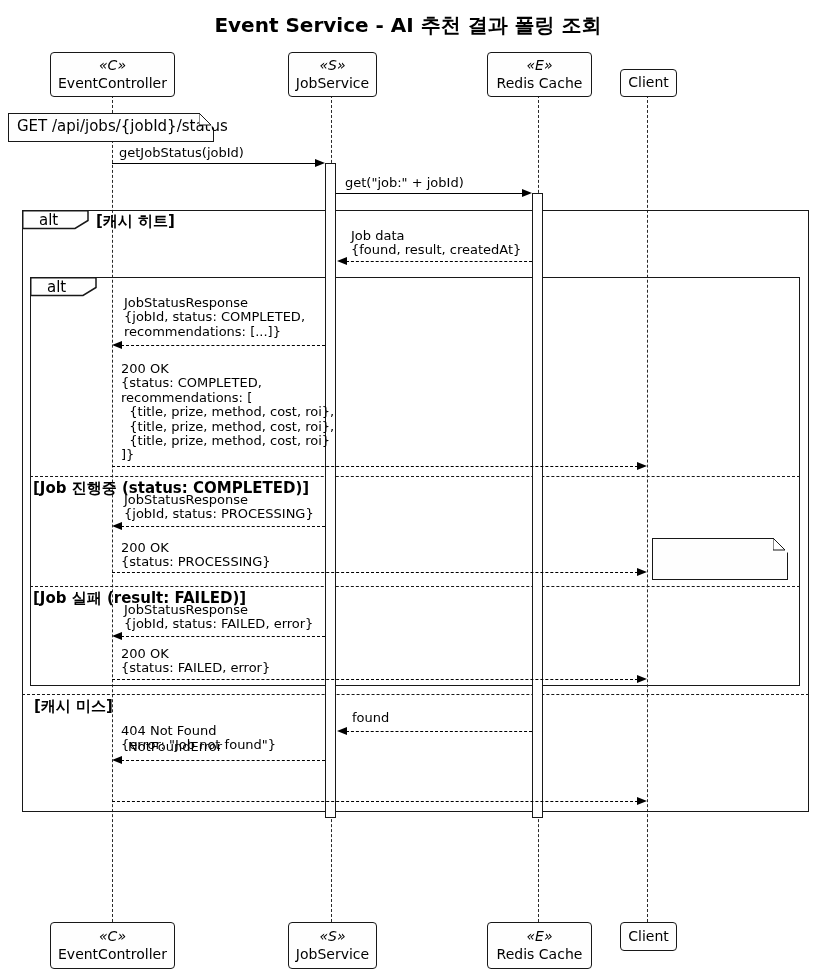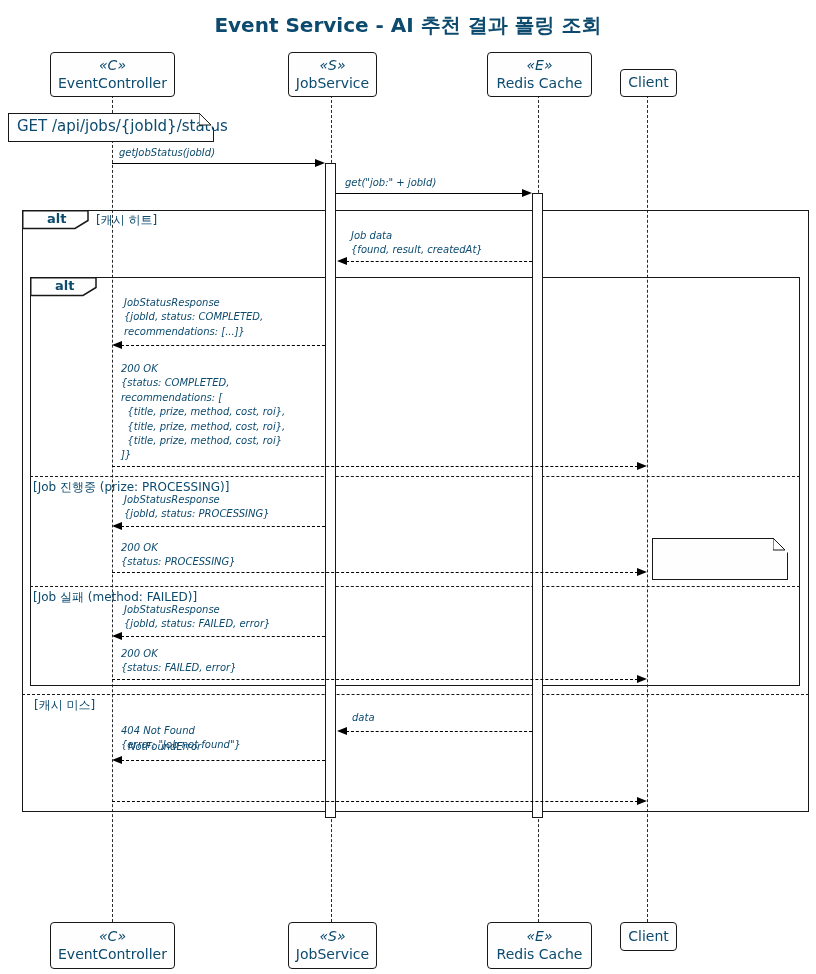--- a/index.html
+++ b/index.html
@@ -1,35 +1,35 @@
 <!DOCTYPE html>
 <html><head>
 <meta charset="utf-8">
 <style>
   html,body{margin:0;padding:0;background:#ffffff;}
   #canvas{
     position:relative;width:816px;height:974px;background:#ffffff;
-    font-family:"DejaVu Sans","Liberation Sans",sans-serif;color:#0c4a6e;
+    font-family:"DejaVu Sans","Liberation Sans",sans-serif;color:#000000;
     overflow:hidden;
   }
   .title{position:absolute;left:0;top:12px;width:816px;text-align:center;
     font-size:20px;font-weight:bold;z-index:6;}
   .lifeline{position:absolute;width:0;border-left:1px dashed #2a2a2a;top:95px;height:827px;z-index:1;}
   .participant{position:absolute;background:#fefefe;border:1.5px solid #181818;border-radius:4px;
     display:flex;flex-direction:column;align-items:center;justify-content:center;
     z-index:5;line-height:1.25;}
   .stereo{font-size:14px;font-style:italic;}
   .pname{font-size:14px;}
   .activation{position:absolute;width:11px;background:#fefefe;border:1px solid #181818;z-index:3;box-sizing:border-box;}
   .frag{position:absolute;border:1.5px solid #181818;background:transparent;z-index:2;box-sizing:border-box;}
   .tab-svg{position:absolute;z-index:3;}
-  .tab-label{position:absolute;z-index:4;font-size:13px;font-weight:bold;margin-left:8px;}
-  .cond{position:absolute;z-index:4;font-size:12px;font-weight:normal;white-space:pre;}
+  .tab-label{position:absolute;z-index:4;font-size:15px;font-weight:normal;}
+  .cond{position:absolute;z-index:4;font-size:15px;font-weight:bold;white-space:pre;}
   .divider{position:absolute;height:0;border-top:1px dashed #181818;z-index:2;}
-  .msg-text{position:absolute;font-size:10px;line-height:14.4px;white-space:pre;z-index:4;font-style:italic;}
+  .msg-text{position:absolute;font-size:13px;line-height:14.4px;white-space:pre;z-index:4;}
   .msg-line{position:absolute;height:0;border-top:1px solid #000;z-index:4;}
   .msg-line.dashed{border-top:1px dashed #000;}
   .ah{position:absolute;width:0;height:0;border-top:4px solid transparent;border-bottom:4px solid transparent;z-index:4;}
   .ah-r{border-left:10px solid #000;}
   .ah-l{border-right:10px solid #000;}
   .note{position:absolute;background:#fefefe;border:1px solid #181818;z-index:5;font-size:12.5px;line-height:15px;}
   .note .fold{position:absolute;top:-1px;right:-1px;}
   .note-text{position:absolute;white-space:pre;}
 </style>
 </head>
@@ -107,56 +107,56 @@
 {status: COMPLETED,
 recommendations: [
   {title, prize, method, cost, roi},
   {title, prize, method, cost, roi},
   {title, prize, method, cost, roi}
 ]}</div>
   <div class="msg-line dashed" style="left:112px;top:466px;width:526px"></div>
   <div class="ah ah-r" style="left:637px;top:462px"></div>
 
   <div class="divider" style="left:30px;top:476px;width:770px"></div>
-  <div class="cond" style="left:33px;top:479px">[Job 진행중 (prize: PROCESSING)]</div>
+  <div class="cond" style="left:33px;top:479px">[Job 진행중 (status: COMPLETED)]</div>
 
   <div class="msg-text" style="left:124px;top:493px">JobStatusResponse
 {jobId, status: PROCESSING}</div>
   <div class="msg-line dashed" style="left:121px;top:526px;width:204px"></div>
   <div class="ah ah-l" style="left:112px;top:522px"></div>
 
   <div class="msg-text" style="left:121px;top:541px">200 OK
 {status: PROCESSING}</div>
   <div class="msg-line dashed" style="left:112px;top:572px;width:526px"></div>
   <div class="ah ah-r" style="left:637px;top:568px"></div>
 
   <div class="note" style="left:652px;top:538px;width:134px;height:40px">
     <svg class="fold" width="15" height="15">
       <path d="M0,0 L15,0 L15,15 Z" fill="#ffffff"></path>
       <path d="M0,0 L12,12 L0,12 Z" fill="#ffffff" stroke="#181818" stroke-width="1"></path>
     </svg>
   </div>
 
   <div class="divider" style="left:30px;top:586px;width:770px"></div>
-  <div class="cond" style="left:33px;top:589px">[Job 실패 (method: FAILED)]</div>
+  <div class="cond" style="left:33px;top:589px">[Job 실패 (result: FAILED)]</div>
 
   <div class="msg-text" style="left:124px;top:603px">JobStatusResponse
 {jobId, status: FAILED, error}</div>
   <div class="msg-line dashed" style="left:121px;top:636px;width:204px"></div>
   <div class="ah ah-l" style="left:112px;top:632px"></div>
 
   <div class="msg-text" style="left:121px;top:647px">200 OK
 {status: FAILED, error}</div>
   <div class="msg-line dashed" style="left:112px;top:679px;width:526px"></div>
   <div class="ah ah-r" style="left:637px;top:675px"></div>
 
   <div class="divider" style="left:22px;top:694px;width:787px"></div>
   <div class="cond" style="left:34px;top:697px">[캐시 미스]</div>
 
-  <div class="msg-text" style="left:352px;top:711px">data</div>
+  <div class="msg-text" style="left:352px;top:711px">found</div>
   <div class="msg-line dashed" style="left:346px;top:731px;width:186px"></div>
   <div class="ah ah-l" style="left:337px;top:727px"></div>
 
   <div class="msg-text" style="left:128px;top:740px">NotFoundError</div>
   <div class="msg-line dashed" style="left:121px;top:760px;width:204px"></div>
   <div class="ah ah-l" style="left:112px;top:756px"></div>
 
   <div class="msg-text" style="left:121px;top:724px">404 Not Found
 {error: "Job not found"}</div>
   <div class="msg-line dashed" style="left:112px;top:801px;width:526px"></div>

